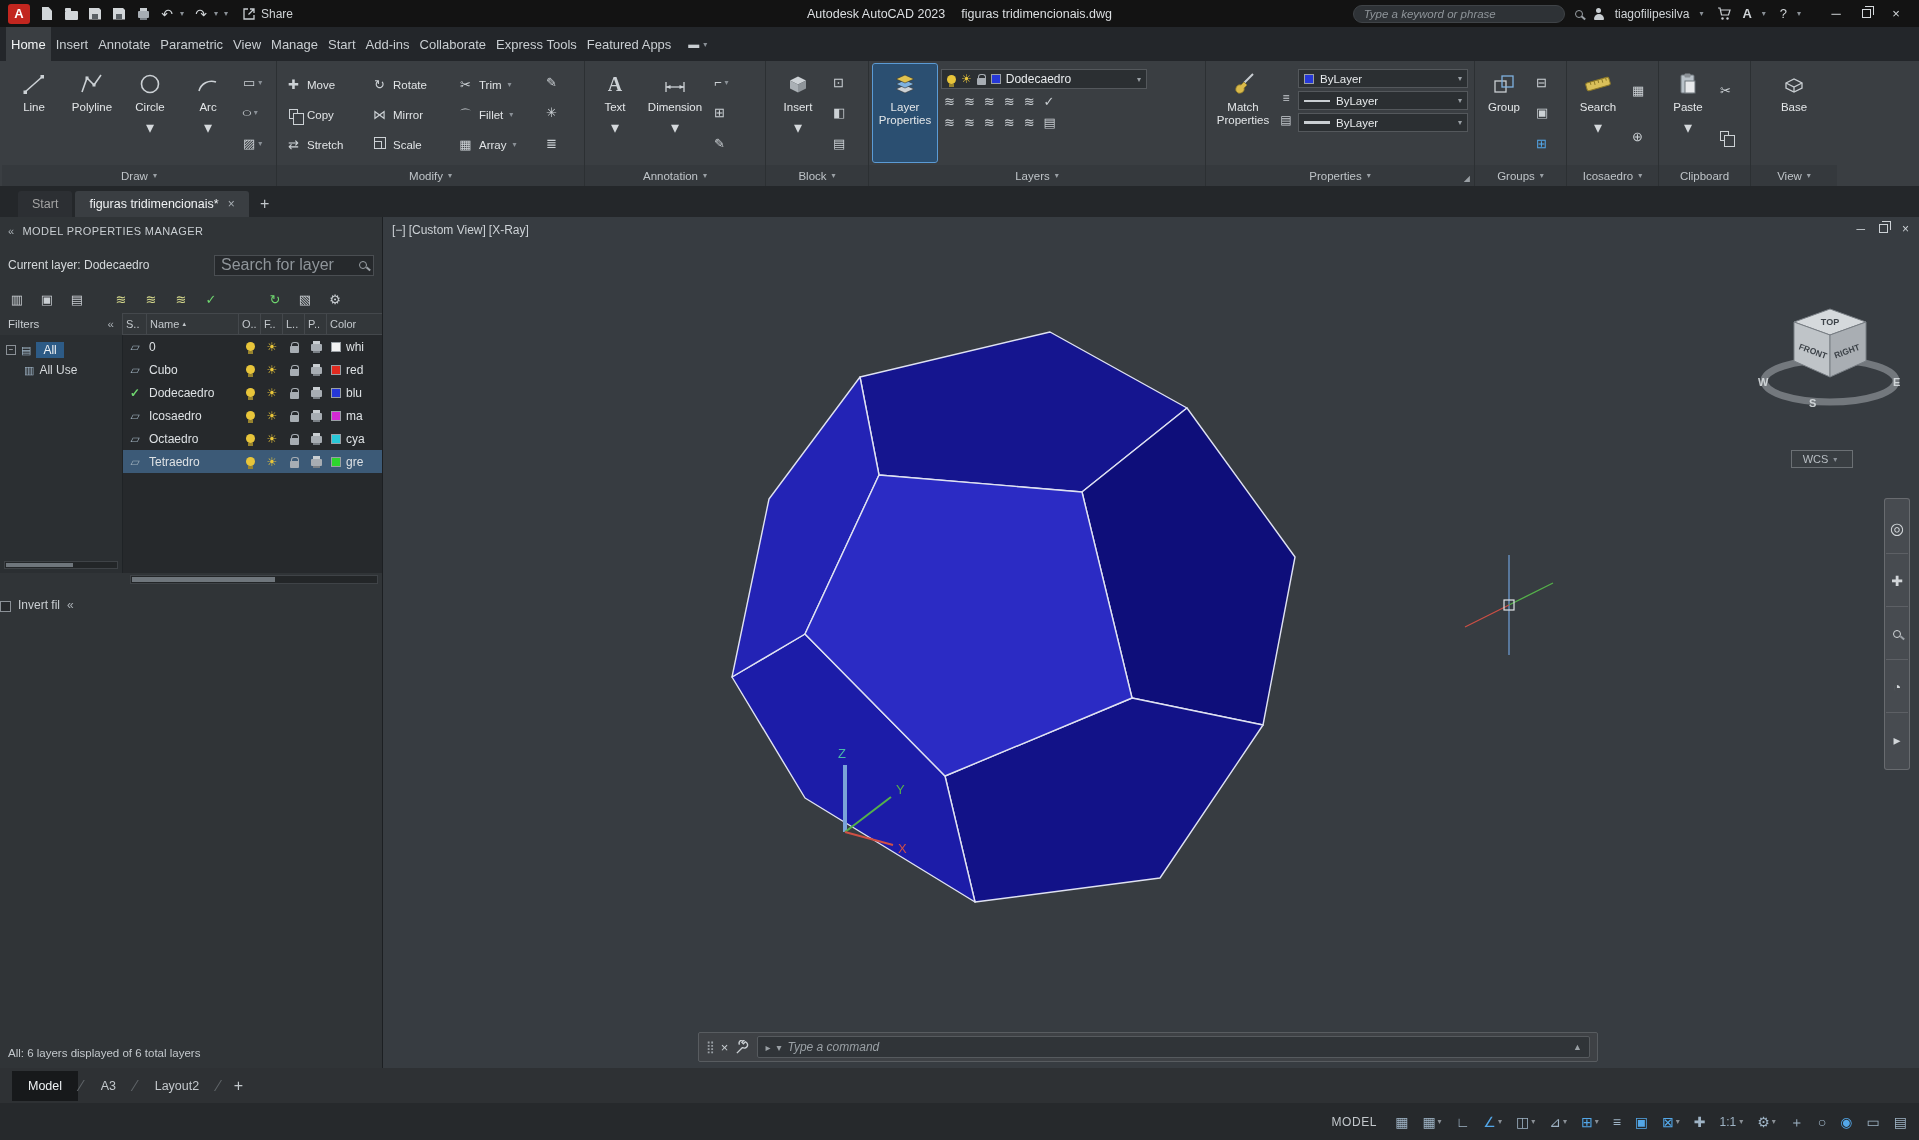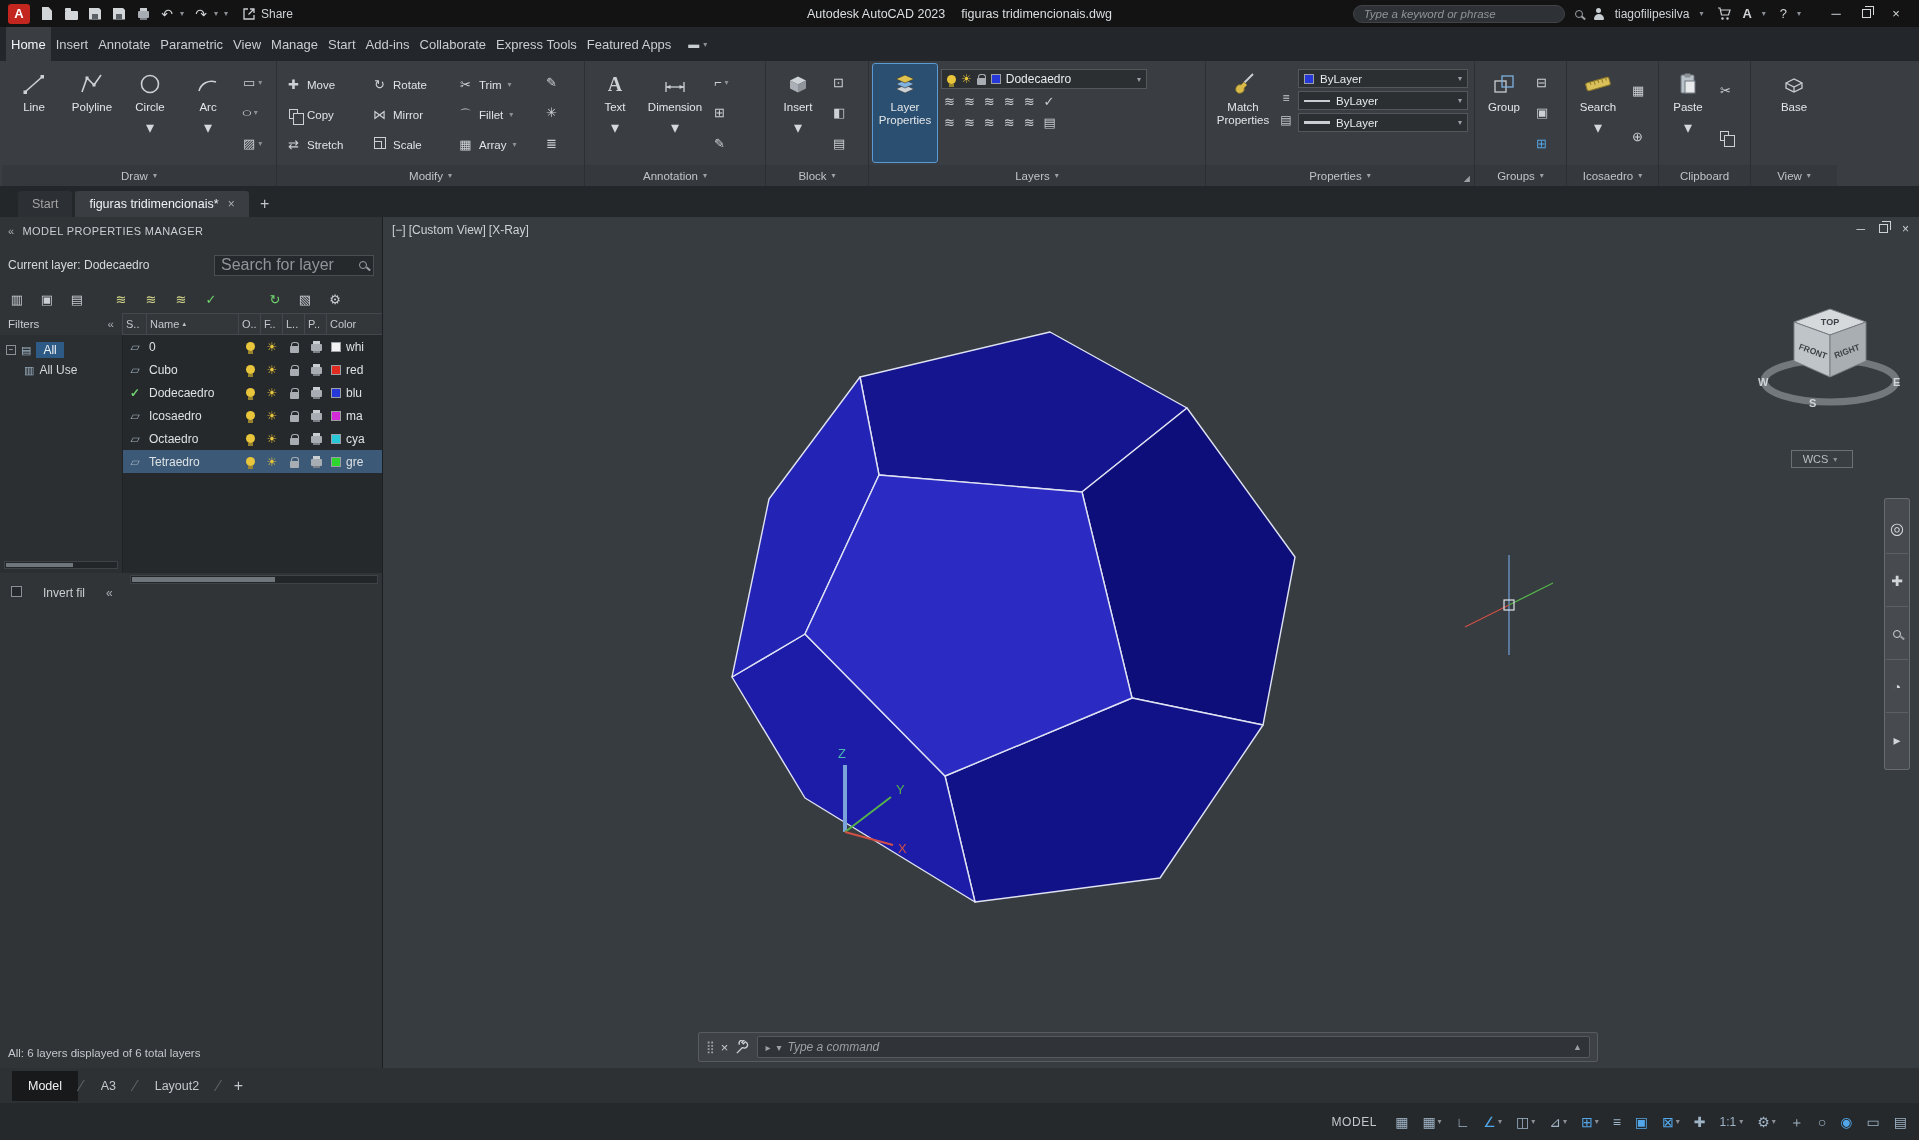--- a/index.html
+++ b/index.html
@@ -88,21 +88,21 @@
   .lrow{display:flex;align-items:center;height:23px;font-size:12px;color:#dde1e4}
   .lrow.sel{background:#3c5a77}
   .c-st{width:24px;display:flex;justify-content:center;color:#9fb0bd;font-size:12px}
   .c-st.ck{color:#6fd66f;font-weight:bold}
   .c-name{width:92px;padding-left:2px;overflow:hidden;white-space:nowrap}
   .c-ic{width:22px;display:flex;justify-content:center;align-items:center}
   .c-color{flex:1;display:flex;align-items:center;gap:5px;padding-left:4px;overflow:hidden;white-space:nowrap}
   .pscrollrow{height:13px;display:flex;align-items:center}
   .hscroll{margin-left:130px;margin-right:4px;flex:1;height:9px;background:#232628;border:1px solid #3f4347;position:relative}
   .hscroll .thumb{position:absolute;left:1px;top:1px;width:58%;height:5px;background:#6f767c}
-  .invertrow{height:26px;display:flex;align-items:flex-start;gap:21px;padding-left:11px;color:#c9ced2}
+  .invertrow{height:26px;display:flex;align-items:flex-end;gap:7px;padding-left:0;color:#c9ced2}
   .cb{width:11px;height:11px;border:1px solid #8a9096;background:#26292c}
   .chev{color:#aab0b5}
   .pfiller{flex:1}
   .pstatus{height:30px;display:flex;align-items:center;padding:0 8px;color:#c3c8cc;font-size:11.5px}
 
   
   .viewport{flex:1;position:relative;background:#373c41;overflow:hidden}
   .scene{position:absolute;left:0;top:0}
   .vplabel{position:absolute;left:8px;top:6px;font-size:12px;color:#cdd2d6;display:flex;gap:1px}
   .vplabel span{padding:0 1px}

